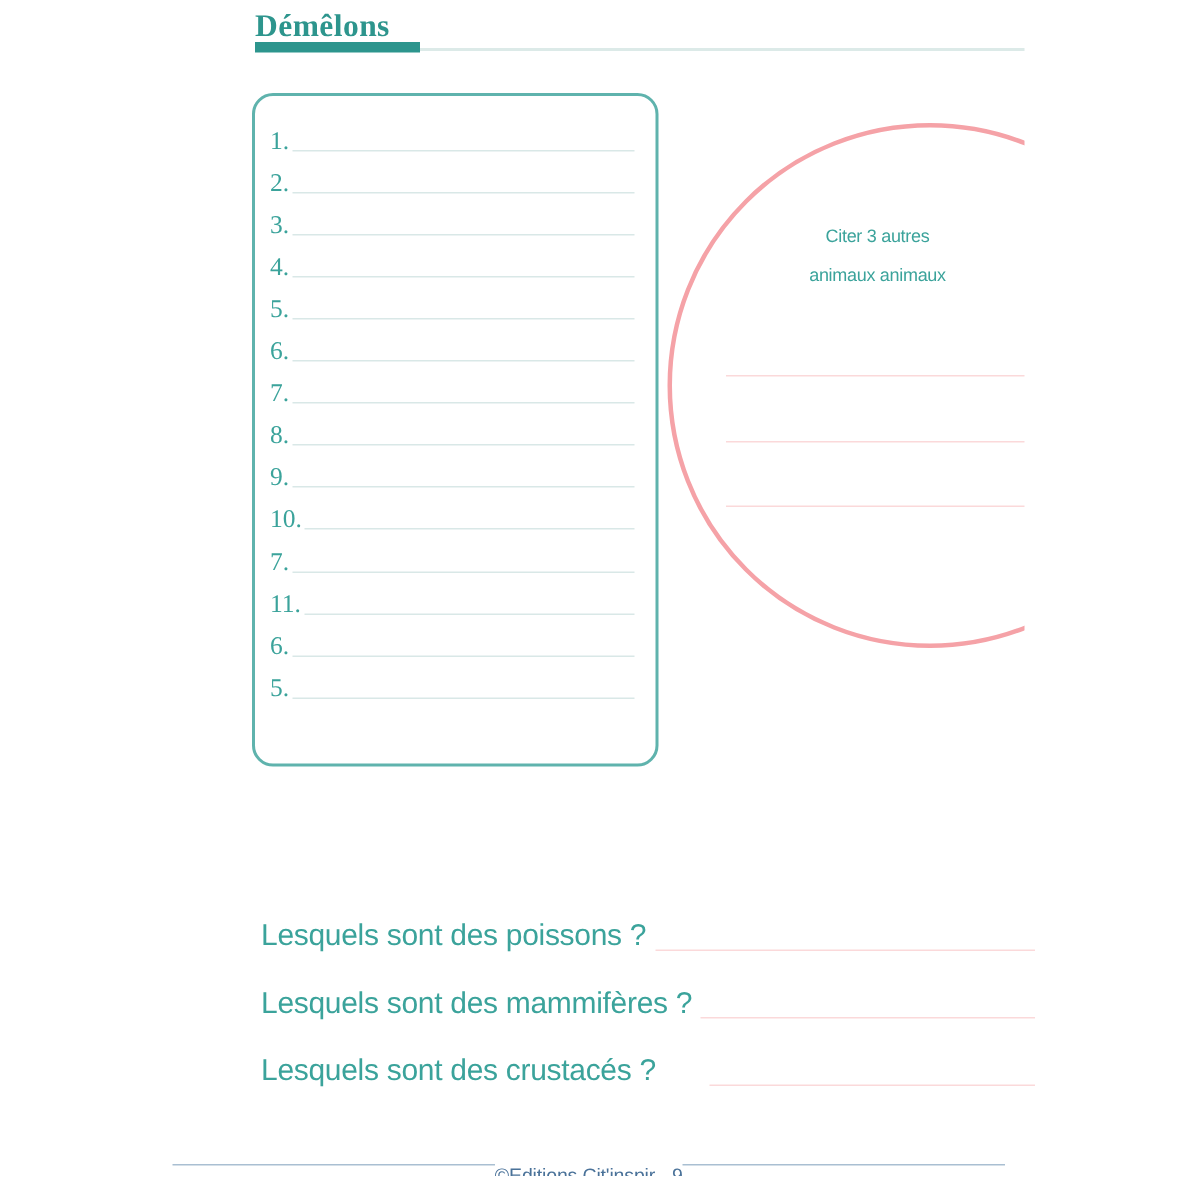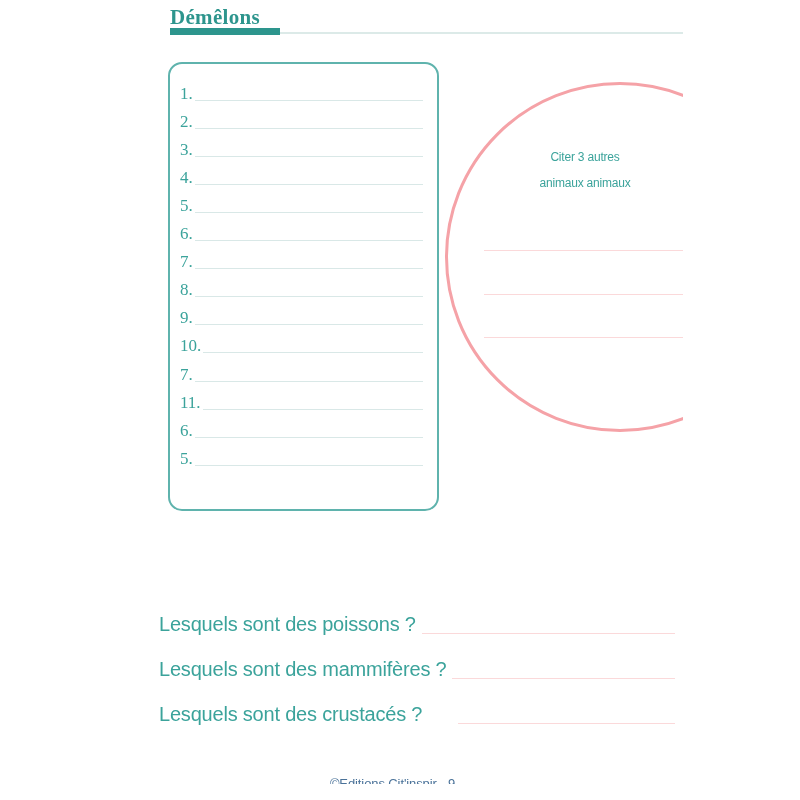--- a/index.html
+++ b/index.html
@@ -32,27 +32,27 @@
   .circle{
     position:absolute;left:1px;top:4px;width:350px;height:350px;box-sizing:border-box;
     border:3px solid var(--pink);border-radius:50%;
   }
   .circle-text{
     position:absolute;left:495px;top:144px;width:180px;text-align:center;
     font-size:12px;line-height:26px;color:var(--teal-text);letter-spacing:-0.2px;
   }
   .cline{position:absolute;left:484px;width:199px;height:0;border-top:1.5px solid var(--pink-line);}
   
-  .q-row{position:absolute;left:159px;width:516px;height:28px;display:flex;align-items:flex-end;justify-content:flex-end;}
+  .q-row{position:absolute;left:174px;width:516px;height:28px;display:flex;align-items:flex-end;justify-content:flex-end;}
   .q-label{font-size:20px;color:var(--teal-text);line-height:1;padding-bottom:2px;letter-spacing:-0.2px;}
   .q-line{flex:1;border-bottom:1.5px solid var(--pink-line);margin-bottom:2px;margin-left:6px;}
   
   .footer{
     position:absolute;left:115px;top:776px;width:555px;height:15px;
-    display:flex;align-items:flex-end;
+    display:flex;align-items:flex-start;
   }
   .fline{flex:1;border-top:1px solid var(--footer-line);height:0;}
   .credit{font-size:13px;color:var(--footer-text);white-space:nowrap;letter-spacing:-0.1px;}
   .page-edge{
     position:absolute;left:77px;top:791px;width:686px;height:4px;
     background:#ececec;filter:blur(1px);border-radius:2px;
   }
 </style>
 </head>
 <body>

